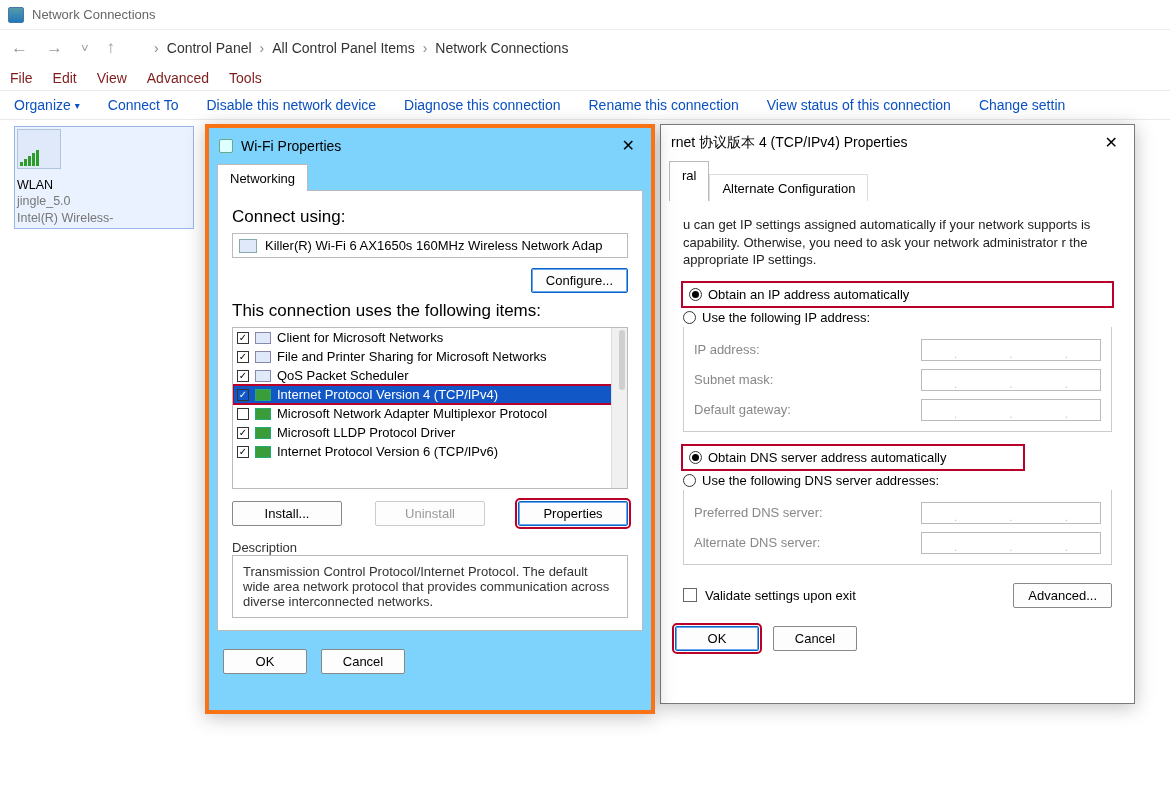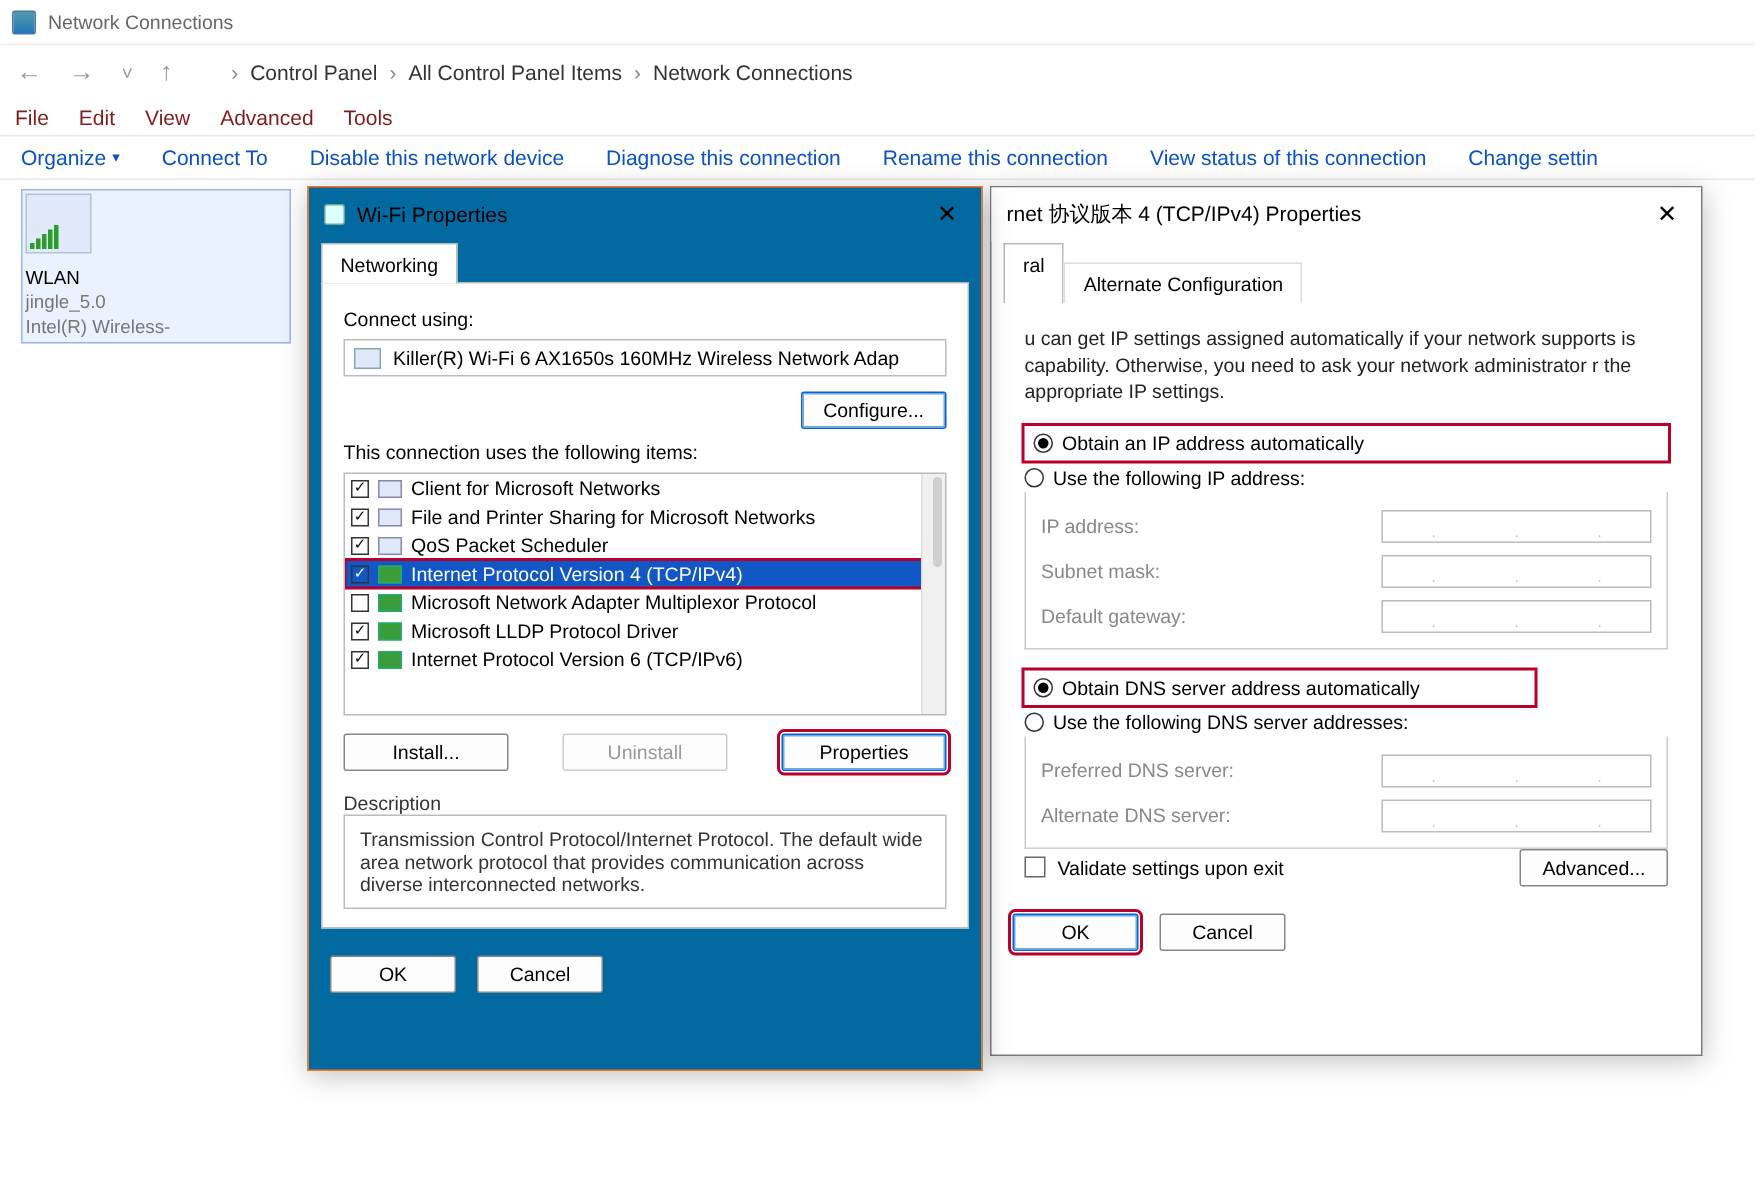--- a/index.html
+++ b/index.html
@@ -15,31 +15,31 @@
   .toolbar .org { display:flex; align-items:center; gap:4px; }
   .toolbar .chev { font-size:10px; }
   .content { position:relative; height:620px; }
   .adapter { position:absolute; left:14px; top:6px; width:180px; display:flex; gap:8px; padding:2px; border:1px solid #99b8e8; background:#eaf2ff;flex-direction:column; }
   .adapter .aicon { width:44px; height:40px; background:#dfe9f9; border:1px solid #b0c4de; display:flex; align-items:flex-end; justify-content:left; padding:2px; }
   .adapter .bars { display:flex; gap:1px; align-items:flex-end; }
   .adapter .bars span { width:3px; background:#2a9d2a; }
   .adapter .atxt { display:flex; flex-direction:column; font-size:12.5px; line-height:1.3; }
   .adapter .atxt .sub { color:#777; }
 
-  .dialog { position:absolute; background:#0369a1; border:1px solid #f97316; box-shadow:0 3px 18px rgba(0,0,0,.25); }
+  .dialog { position:absolute; background:#7dd3fc; border:4px solid #f97316; box-shadow:0 3px 18px rgba(0,0,0,.25); }
   .dialog-title { display:flex; align-items:center; justify-content:space-between; padding:6px 10px; font-size:14px; color:#000; }
   .dialog-title .ttl { display:flex; align-items:center; gap:8px; }
   .dialog-title .close { font-size:16px; padding:2px 6px; cursor:pointer; }
   .tabs { display:flex; padding:0 8px; }
   .tab { padding:6px 12px 5px; border:1px solid #bbb; border-bottom:none; background:#fff; font-size:13px; position:relative; top:1px; }
   .tab.inactive { background:#f3f3f3; border-top-color:#ddd; border-left-color:#ddd; border-right-color:#ddd;margin-top:13px;}
   .tabbody { margin:0 8px 8px; border:1px solid #bbb; background:#fff; padding:10px 14px 12px; }
 
   .wifi-dialog { left:205px; top:4px; width:450px; height:590px; z-index:3; }
-  .field-label { font-size:13px; color:#000; margin-bottom:6px; }
+  .field-label { font-size:17px; color:#000; margin-bottom:6px; }
   .adapter-box { display:flex; align-items:center; gap:8px; border:1px solid #bbb; background:#fff; padding:4px 6px; font-size:13px; }
   .adapter-box .nic { width:18px; height:14px; background:#dfe9f9; border:1px solid #8aa; }
   .btn { background:#fdfdfd; border:1px solid #888; padding:4px 14px; font-size:13px; cursor:pointer; border-radius:2px; }
   .btn.blue { border:1px solid #0a63c9; box-shadow:inset 0 0 0 1px #69a7e8; }
   .btn.hl { outline:2px solid #b9002a; outline-offset:1px; }
   .right { display:flex; justify-content:flex-end; }
 
   .items-box { border:1px solid #bbb; height:162px; overflow:hidden; position:relative; background:#fff; }
   .items-box .scroll { position:absolute; right:0; top:0; bottom:0; width:16px; background:#f0f0f0; border-left:1px solid #ddd; }
   .items-box .thumb { position:absolute; right:2px; top:2px; width:6px; height:60px; background:#cfcfcf; border-radius:3px; }
@@ -279,21 +279,21 @@
         <div class="field-row">
             <span>Alternate DNS server:</span>
             <div class="ip-input">
               <span>.</span>
               <span>.</span>
               <span>.</span>
             </div>
           </div>
       </div>
 
-      <div style="display:flex;justify-content:space-between;align-items:center;">
+      <div style="display:flex;justify-content:space-between;align-items:center;margin-top:18px">
         <div style="display:flex;align-items:center;gap:8px">
           <div class="cb2"></div>
           <span>Validate settings upon exit</span>
         </div>
         <button class="btn">Advanced...</button>
       </div>
     </div>
     <div class="footer-btns">
       <button class="btn blue hl" style="width:84px">OK</button>
       <button class="btn" style="width:84px">Cancel</button>

